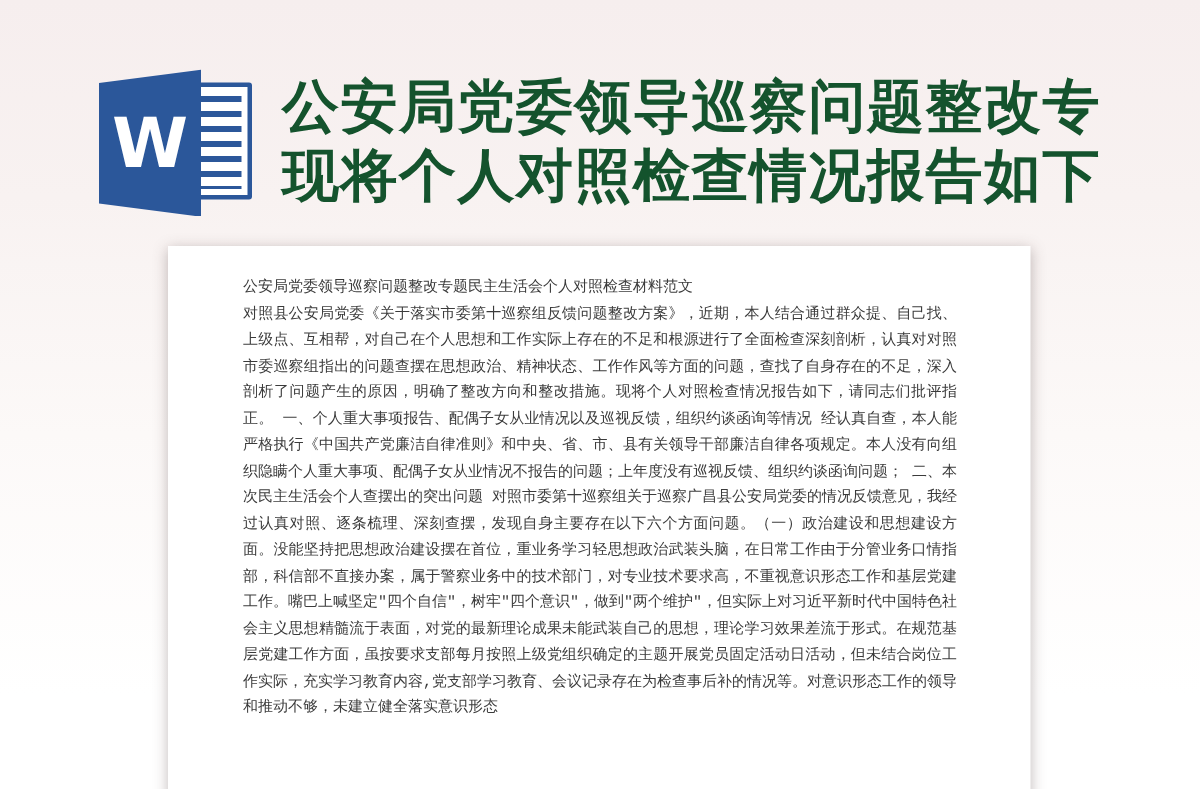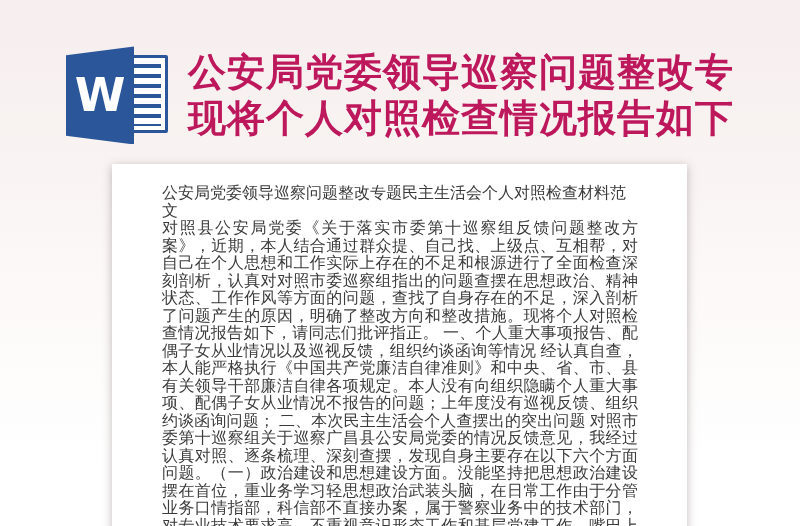--- a/index.html
+++ b/index.html
@@ -26,36 +26,36 @@
   .icon-front{
     position:absolute;left:0;top:0;width:68px;height:98px;
     background:#2b579a;
     clip-path:polygon(0 9%,100% 0,100% 100%,0 91%);
     display:flex;align-items:center;justify-content:center;
   }
   .icon-w{color:#ffffff;font-weight:bold;font-size:46px;line-height:1;
     font-family:"DejaVu Sans","Liberation Sans",sans-serif;}
   
   .title{
-    font-size:38px;font-weight:700;color:#be185d;line-height:46px;
+    font-size:38px;font-weight:700;color:#14532d;line-height:46px;
     letter-spacing:1px;white-space:nowrap;
   }
   
   .page{
     position:absolute;left:112px;top:164px;width:575px;height:420px;
     background:#ffffff;
     box-shadow:0 2px 9px rgba(80,60,60,0.35);
   }
   .page-inner{
     padding:20px 49px 0 50px;
     overflow:hidden;
   }
   .doc-heading,.doc-body{
-    margin:0;font-size:16px;line-height:17.5px;color:#3b3b3b;
-    font-family:Liberation Serif, serif;
+    margin:0;font-size:10px;line-height:17.5px;color:#3b3b3b;
+    font-family:Liberation Mono, monospace;
   }
   .doc-body{text-align:justify;}
 </style>
 </head>
 <body>
 
 <div class="header">
   <div class="word-icon">
     <div class="icon-sheet">
       <div class="icon-sheet-lines"></div>

